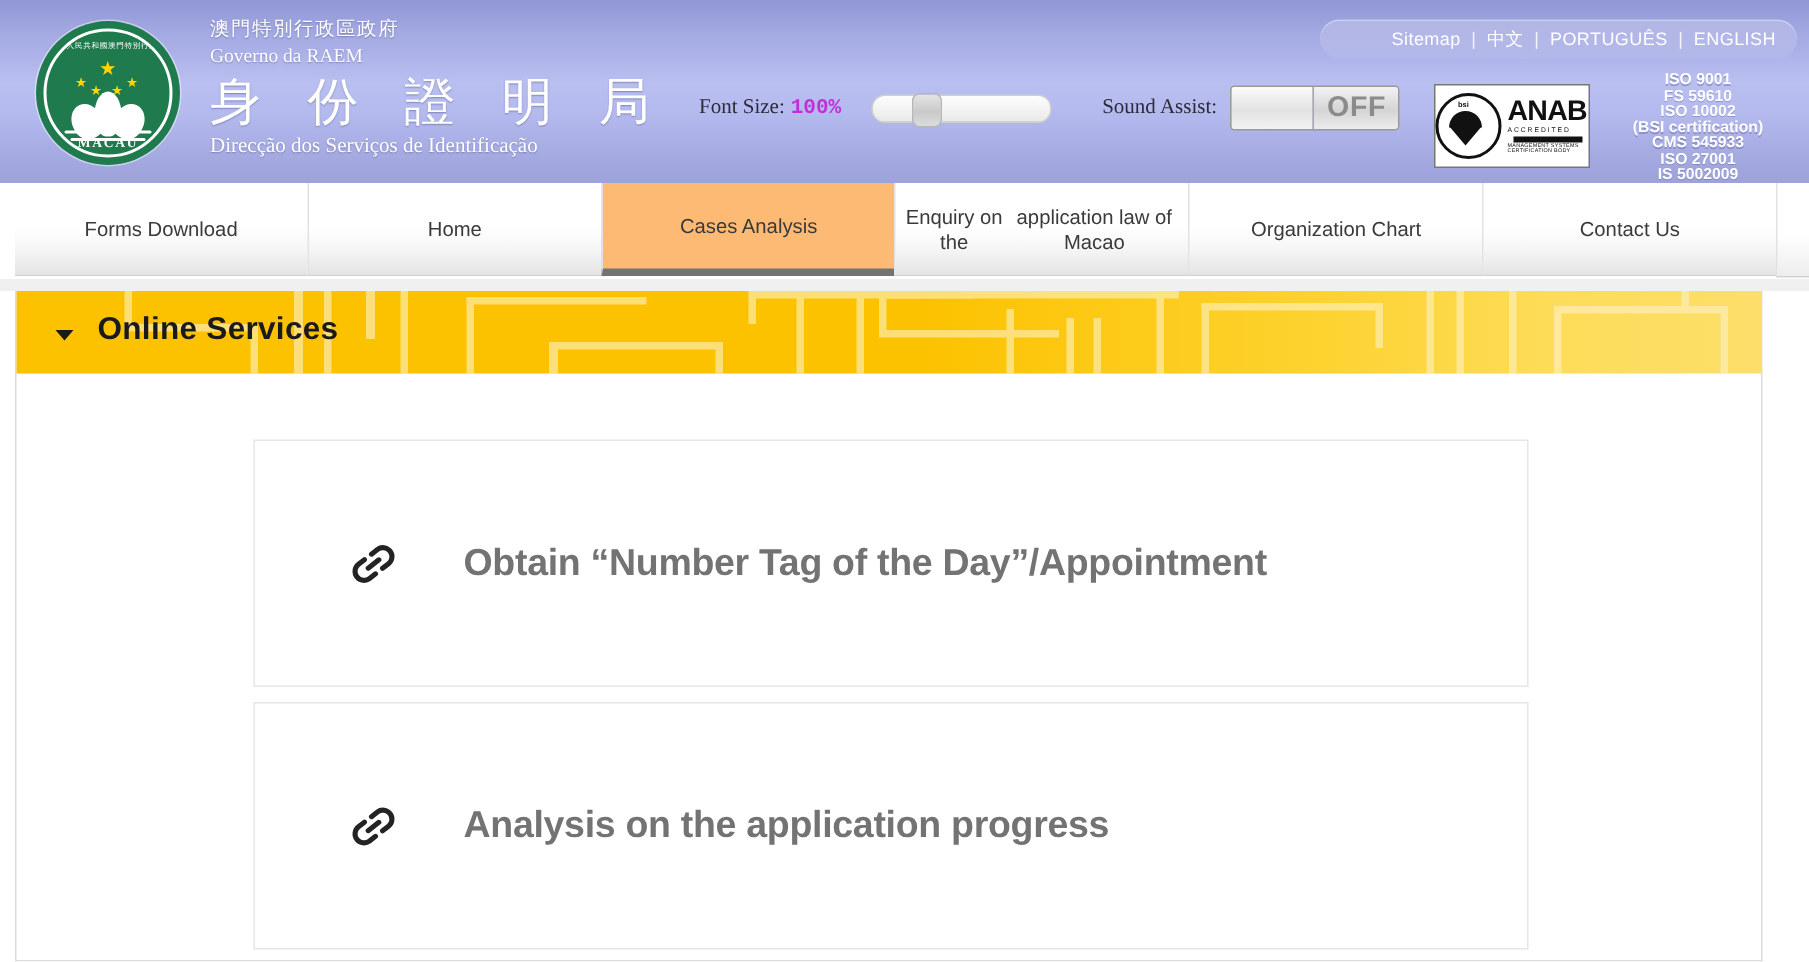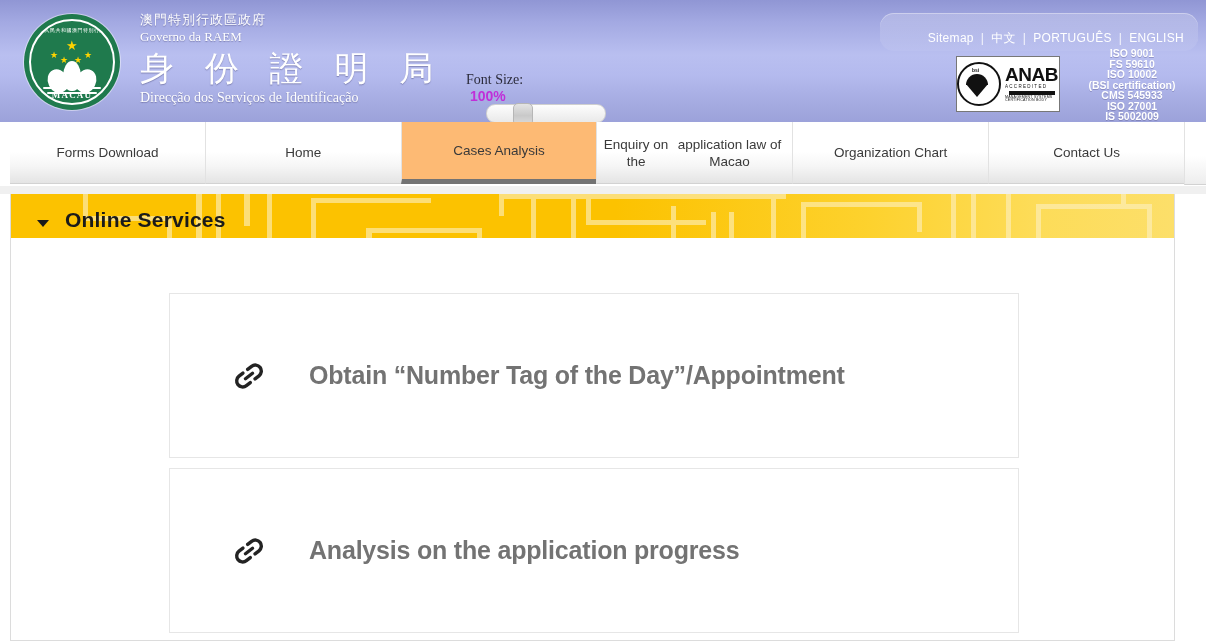--- a/index.html
+++ b/index.html
@@ -158,21 +158,21 @@
     line-height: 17px;
     margin-top: 1px;
   }
 
   
   .lang-pill {
     position: absolute;
     right: 8px;
     top: 13px;
     height: 26px;
-    padding: 12px 14px 0 48px;
+    padding: 0 14px 0 48px;
     display: flex;
     align-items: center;
     border-radius: 14px;
     background: linear-gradient(to bottom, rgba(255,255,255,.22), rgba(255,255,255,.06));
     box-shadow: inset 0 1px 0 rgba(255,255,255,.35);
   }
   .lang-pill a, .lang-pill span {
     color: #ffffff;
     font-size: 12px;
     text-decoration: none;
@@ -182,34 +182,34 @@
   }
   .lang-sep {
     padding: 0 7px;
     opacity: .85;
   }
 
   
   .controls {
     position: absolute;
     left: 466px;
-    top: 72px;
-    display: flex;
-    flex-direction: column;
+    top: 57px;
+    display: flex;
+    align-items: center;
   }
   .ctl-label {
     font-size: 14px;
     color: #2b2b3b;
     font-family: "Liberation Serif", serif;
   }
   .ctl-value {
     font-size: 14px;
     color: #c030d8;
     font-weight: bold;
-    font-family: Liberation Sans, sans-serif;
+    font-family: Liberation Mono, monospace;
     margin-left: 4px;
   }
   .slider {
     position: relative;
     width: 118px;
     height: 17px;
     margin-left: 20px;
     border-radius: 9px;
     background: linear-gradient(to bottom, #fdfdfd, #e9e9e9);
     border: 1px solid #cfcfcf;
@@ -423,21 +423,21 @@
     border-top: none;
     box-sizing: border-box;
   }
 
   
   .banner {
     position: absolute;
     left: 0;
     top: 0;
     width: 1163px;
-    height: 44px;
+    height: 55px;
     background: linear-gradient(to right, #fcc200 0%, #fcc200 52%, #fdd22e 74%, #fddc58 88%, #fcdf6a 100%);
     overflow: hidden;
     cursor: pointer;
   }
   .banner-pattern {
     position: absolute;
     inset: 0;
     opacity: .62;
   }
   .banner-pattern i {
@@ -547,20 +547,24 @@
     <a href="#">ENGLISH</a>
   </div>
 
   <div class="controls">
     <span class="ctl-label">Font Size:</span>
     <span class="ctl-value">100%</span>
     <div class="slider">
       <div class="slider-knob"></div>
     </div>
     <span class="sound-label">Sound Assist:</span>
+    <div class="toggle">
+      <div class="toggle-left"></div>
+      <div class="toggle-right">OFF</div>
+    </div>
   </div>
 
   <div class="certs">
     <div class="bsi-kite">
       <span class="bsi-word">bsi</span>
     </div>
     <div class="anab">
       <div class="anab-main">ANAB</div>
       <div class="anab-sub">ACCREDITED</div>
       <div class="anab-bar"></div>

